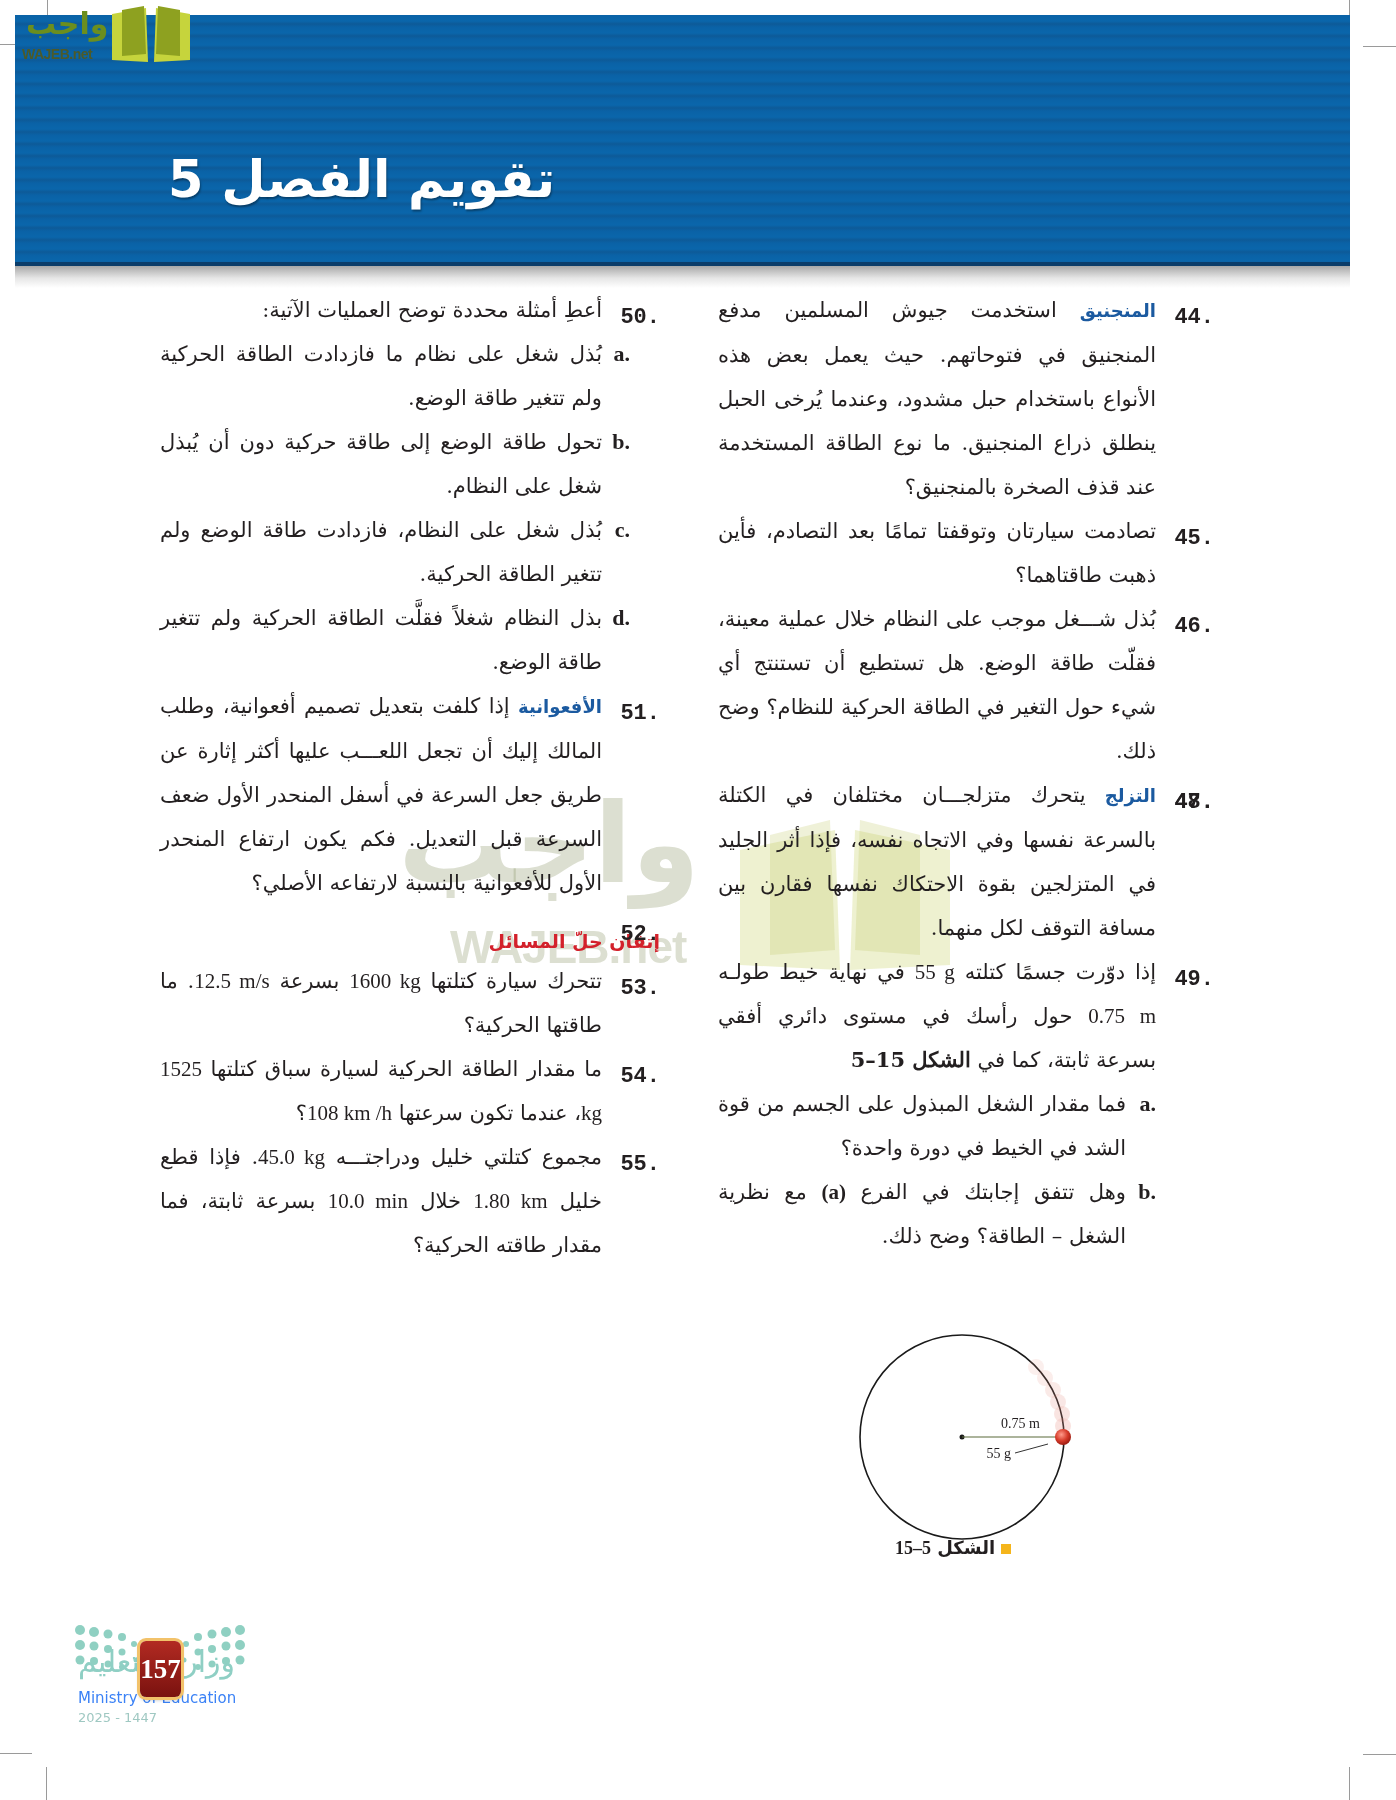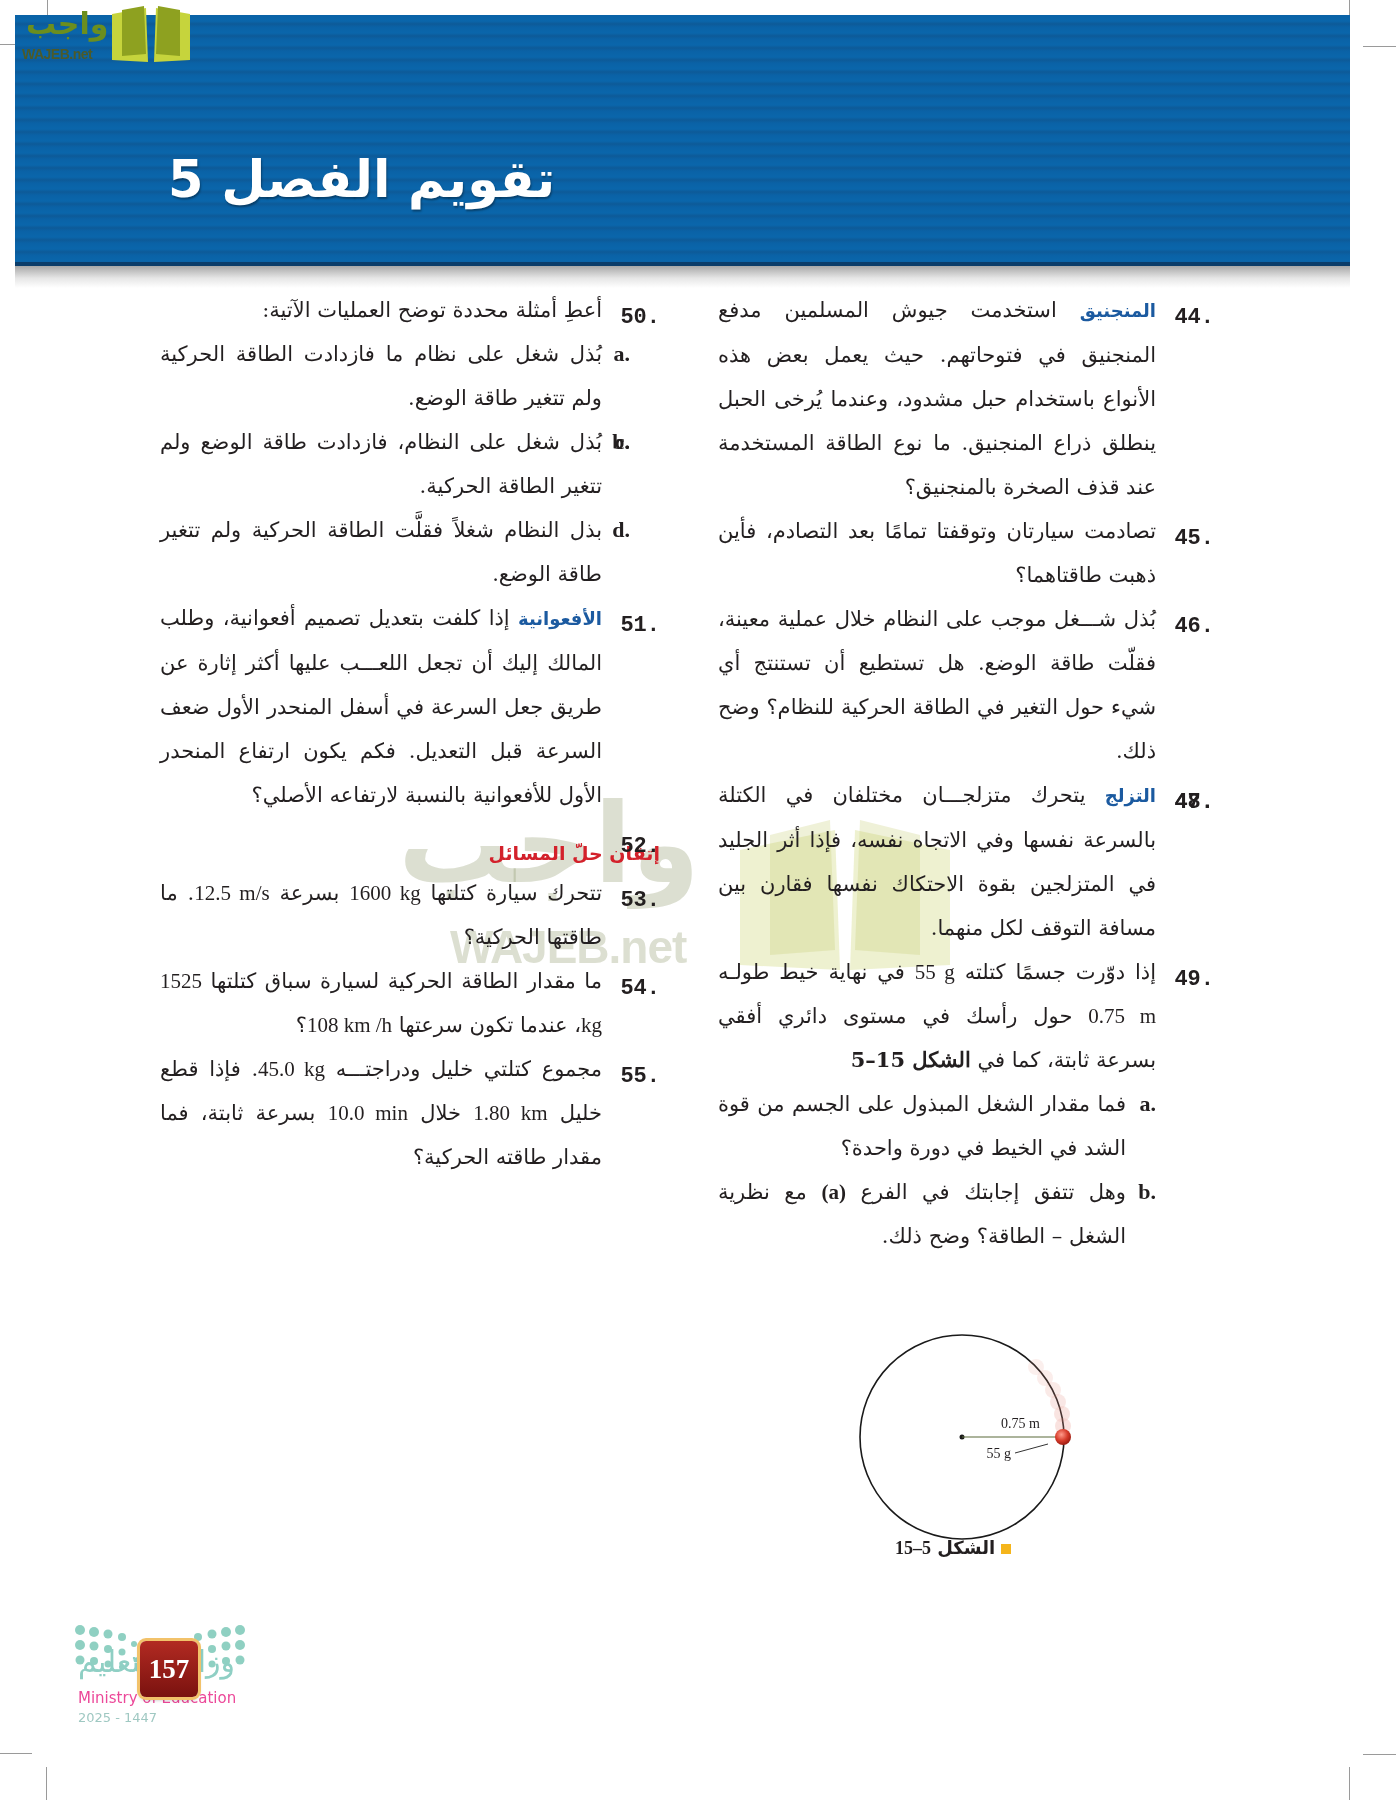--- a/index.html
+++ b/index.html
@@ -83,28 +83,28 @@
     position:absolute; left:450px; top:800px; width:250px; height:180px;
     font-family:"Liberation Sans", sans-serif; font-weight:bold; color:rgba(130,140,90,0.28);
     pointer-events:none;
   }
   .wm-ar { position:absolute; right:0px; top:-20px; font-size:110px; direction:rtl; font-family:"DejaVu Sans", sans-serif; }
   .wm-en { position:absolute; left:0px; top:120px; font-size:46px; letter-spacing:-1px; }
   .wm-book { position:absolute; left:740px; top:820px; pointer-events:none; }
 
   .ministry { position:absolute; left:70px; top:1575px; width:180px; height:160px; }
   .page-badge {
-    position:absolute; left:140px; top:1641px; width:58px; height:56px;
+    position:absolute; left:140px; top:1641px; width:41px; height:56px;
     background:linear-gradient(180deg,#b22a22,#7a120f); border-radius:6px;
     box-shadow:0 0 0 3px #f2c26a, 0 2px 4px rgba(0,0,0,0.4);
     color:#fff; font-family:"Liberation Serif", serif; font-weight:bold; font-size:27px;
     text-align:center; line-height:56px;
   }
   .ministry-ar { position:absolute; left:78px; top:1644px; font-family:"DejaVu Sans", sans-serif; color:#8fcfc4; font-size:30px; direction:rtl; }
-  .ministry-en { position:absolute; left:78px; top:1689px; font-family:"DejaVu Sans", sans-serif; color:#ec4899; font-size:15px; }
+  .ministry-en { position:absolute; left:78px; top:1689px; font-family:"DejaVu Sans", sans-serif; color:#3b82f6; font-size:15px; }
   .ministry-year { position:absolute; left:78px; top:1710px; font-family:"DejaVu Sans", sans-serif; color:#9fc8c2; font-size:13px; }
 </style>
 </head>
 <body>
 
 <div class="crop" style="left:47px;top:0;width:1px;height:42px;"></div>
 <div class="crop" style="left:0;top:44px;width:32px;height:1px;"></div>
 <div class="crop" style="left:1349px;top:0;width:1px;height:34px;"></div>
 <div class="crop" style="left:1363px;top:46px;width:33px;height:1px;"></div>
 <div class="crop" style="left:1363px;top:1754px;width:33px;height:1px;"></div>
@@ -221,20 +221,21 @@
   </div>
   <div class="sub">
     <div class="sub-inner" style="padding-right:0;">
       <span class="sublabel" style="right:-28px;">a.</span>
       <span>بُذل شغل على نظام ما فازدادت الطاقة الحركية ولم تتغير طاقة الوضع.</span>
     </div>
   </div>
   <div class="sub">
     <div class="sub-inner" style="padding-right:0;">
       <span class="sublabel" style="right:-28px;">b.</span>
+      <span>تحول طاقة الوضع إلى طاقة حركية دون أن يُبذل شغل على النظام.</span>
     </div>
   </div>
   <div class="sub">
     <div class="sub-inner" style="padding-right:0;">
       <span class="sublabel" style="right:-28px;">c.</span>
       <span>بُذل شغل على النظام، فازدادت طاقة الوضع ولم تتغير الطاقة الحركية.</span>
     </div>
   </div>
   <div class="sub">
     <div class="sub-inner" style="padding-right:0;">

